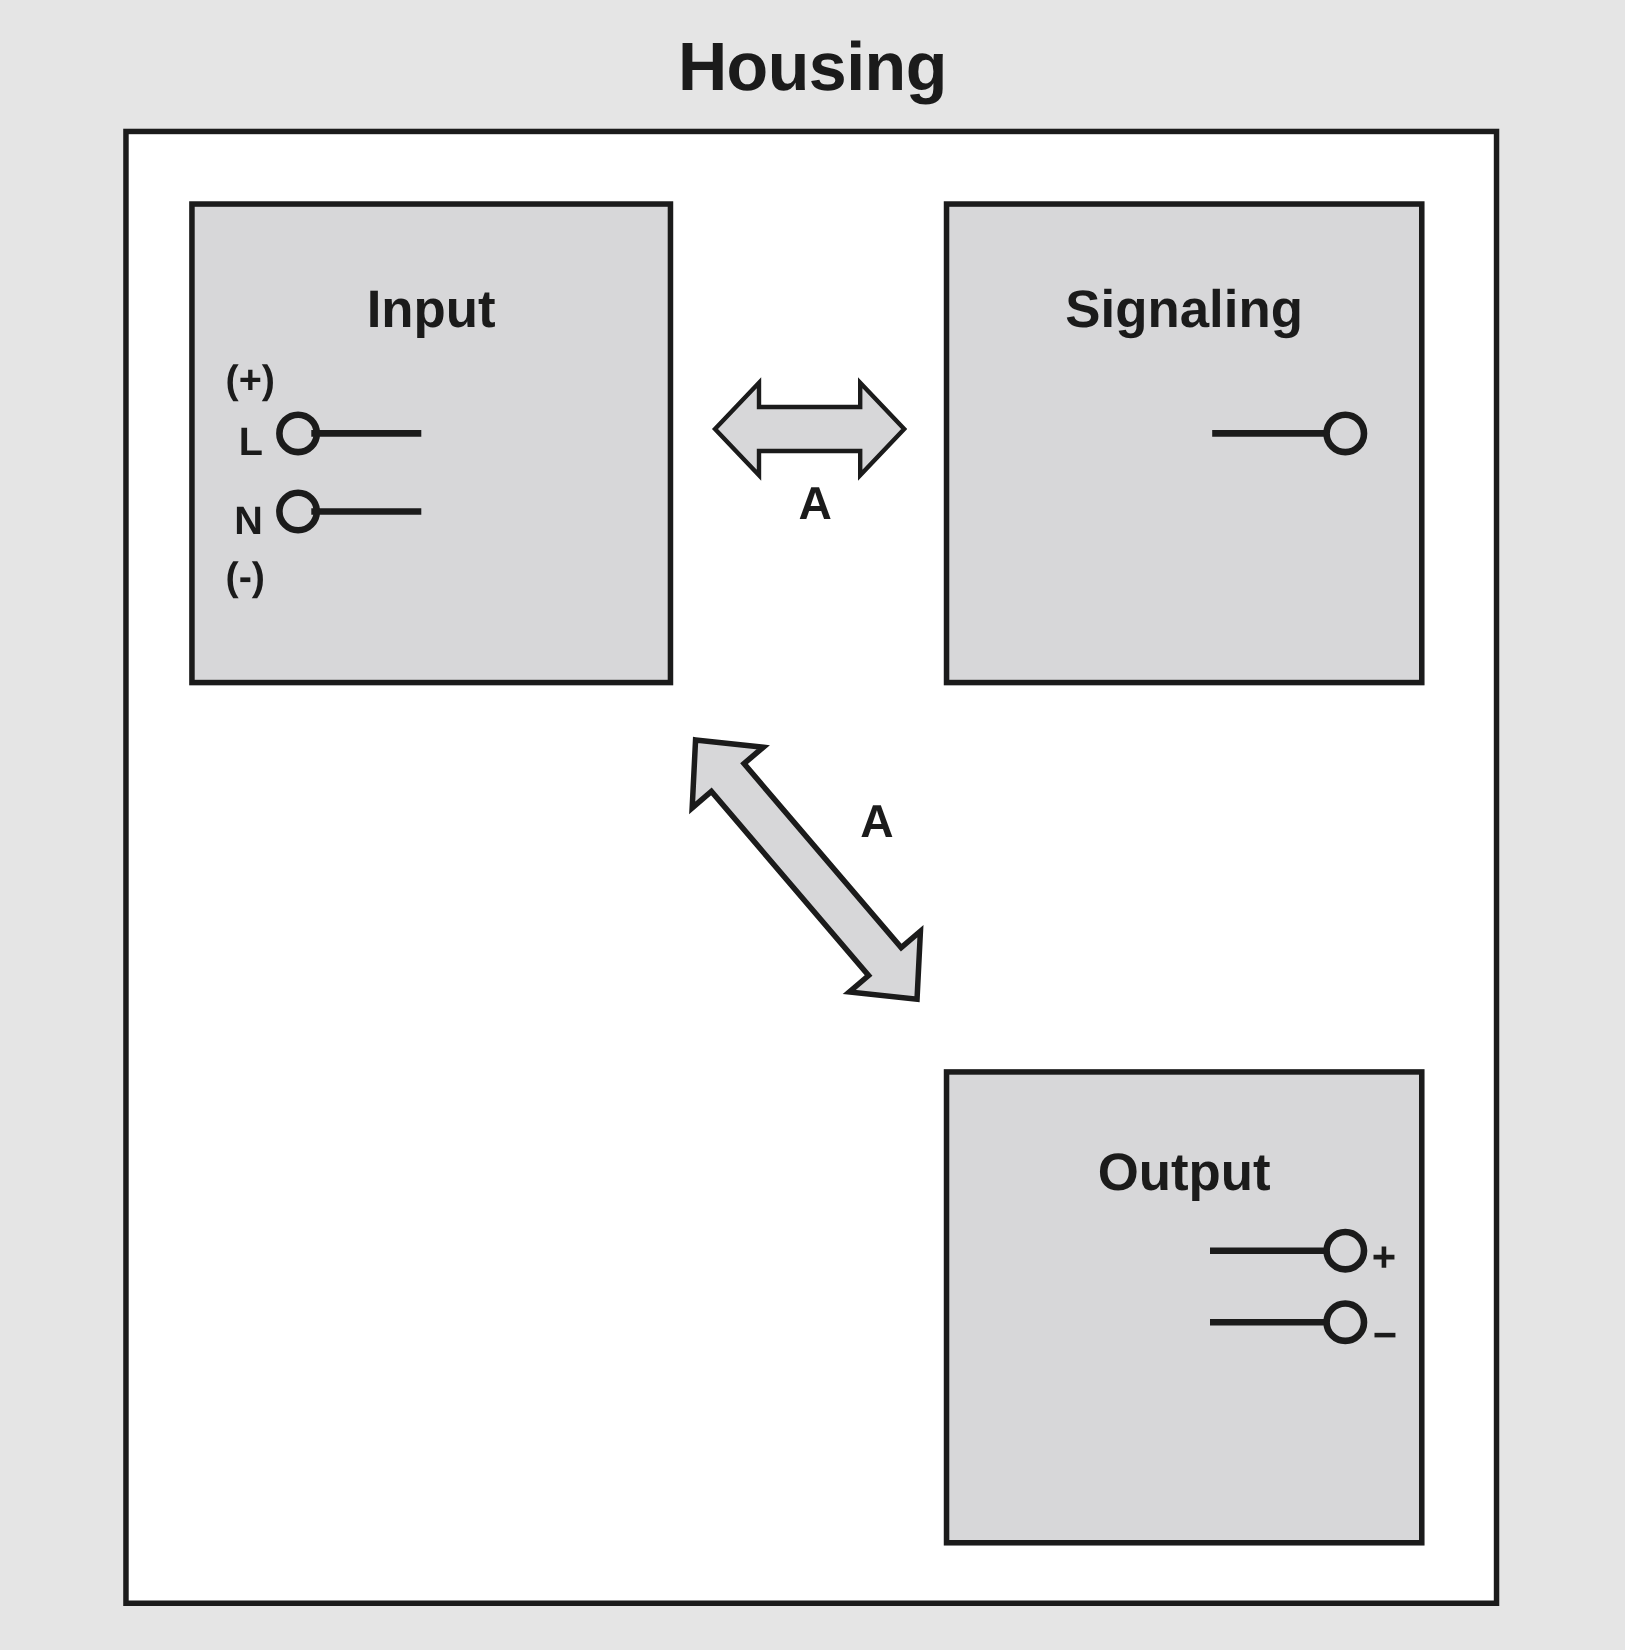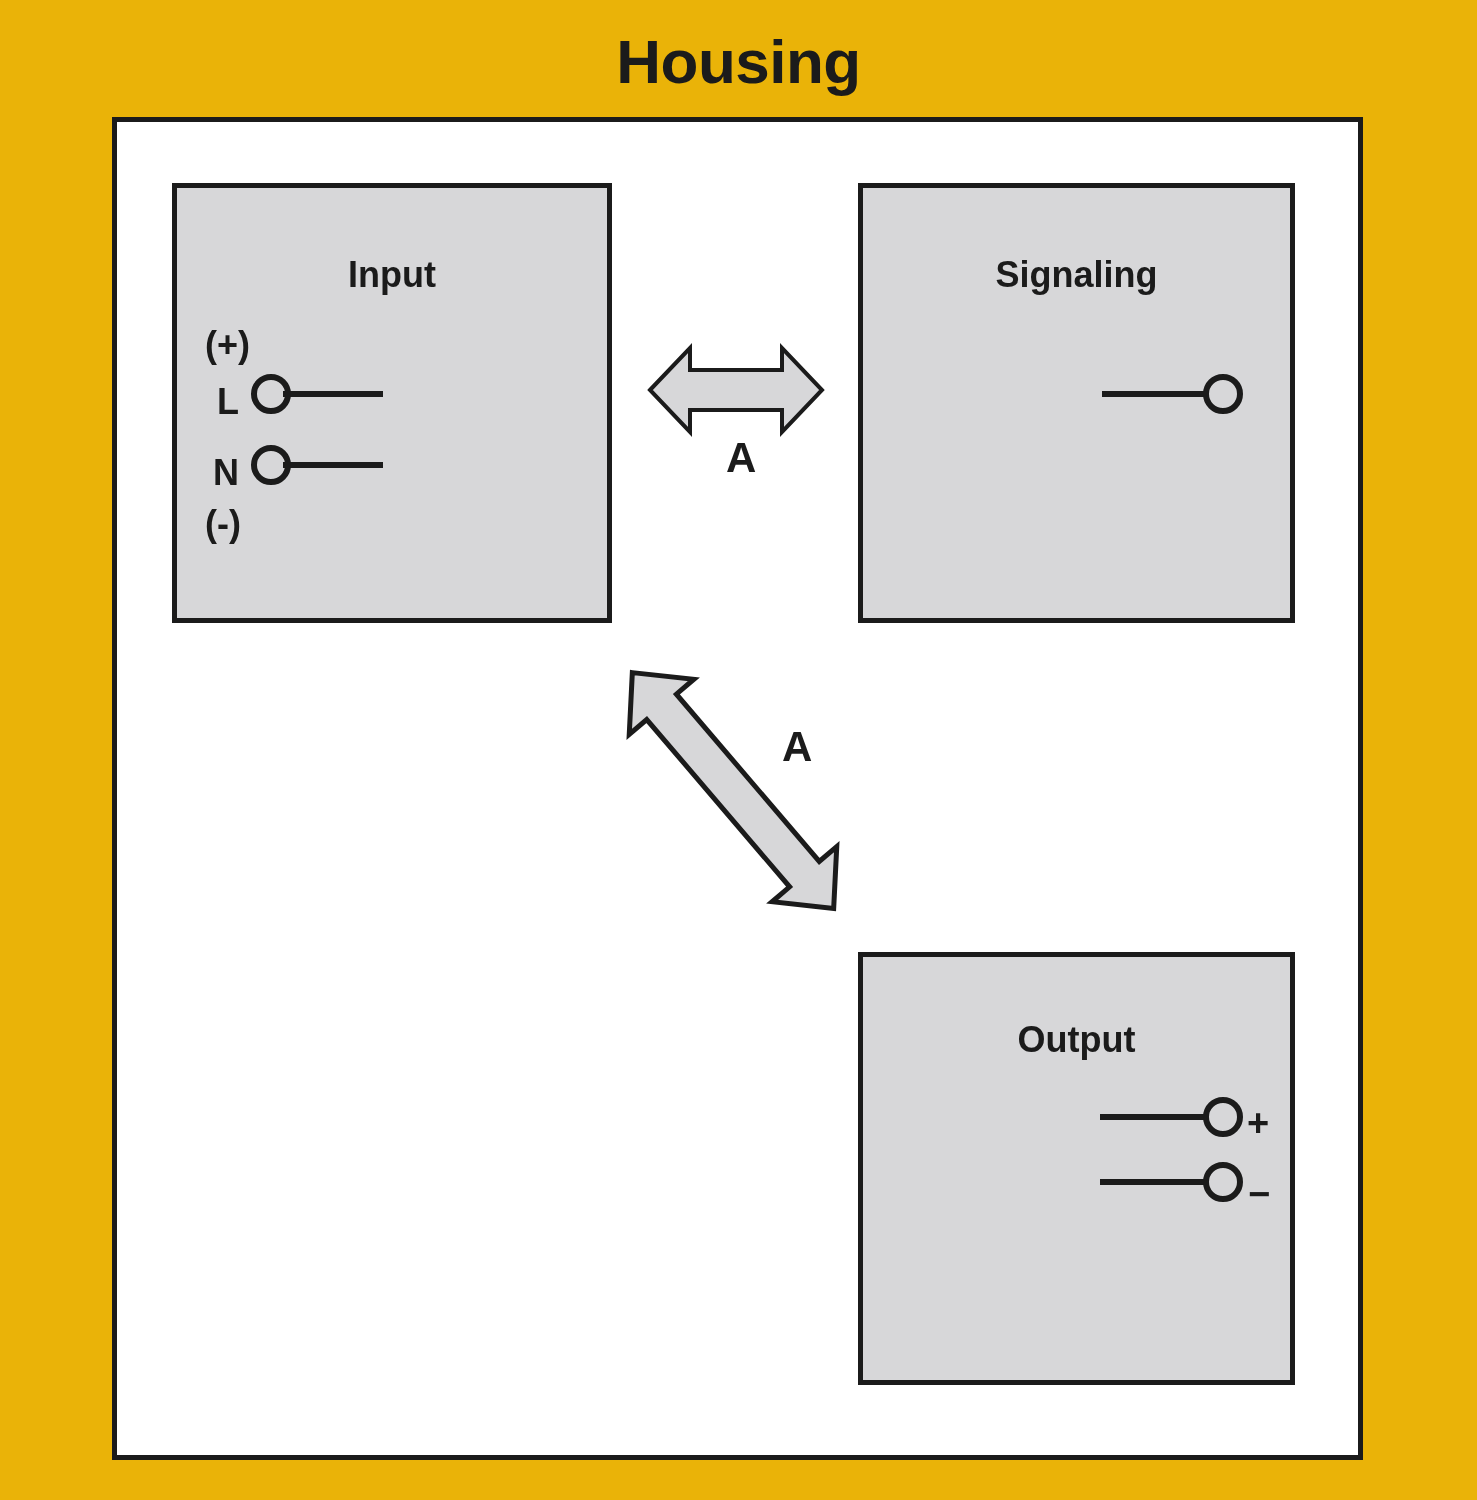--- a/index.html
+++ b/index.html
@@ -7,21 +7,21 @@
     padding: 0;
     background: #ffffff;
   }
   body {
     font-family: "Liberation Sans", sans-serif;
   }
   #canvas {
     position: relative;
     width: 1477px;
     height: 1500px;
-    background: #eab308;
+    background: #e5e5e5;
     overflow: hidden;
   }
 
   
   #page-title {
     position: absolute;
     left: 0;
     top: 26px;
     width: 1477px;
     text-align: center;
@@ -48,28 +48,28 @@
     position: absolute;
     background: #d7d7d9;
     border: 5px solid #1b1b1b;
     box-sizing: border-box;
   }
   .block-title {
     position: absolute;
     left: 0;
     width: 100%;
     text-align: center;
-    font-size: 36px;
+    font-size: 48px;
     font-weight: bold;
     color: #1b1b1b;
   }
 
   #block-input  { left: 172px; top: 183px;  width: 440px; height: 440px; }
   #block-signal { left: 858px; top: 183px;  width: 437px; height: 440px; }
-  #block-output { left: 858px; top: 952px;  width: 437px; height: 433px; }
+  #block-output { left: 858px; top: 972px;  width: 437px; height: 433px; }
 
   #block-input .block-title  { top: 66px; }
   #block-signal .block-title { top: 66px; text-align: center; }
   #block-output .block-title { top: 62px; }
 
   
   .term-label {
     position: absolute;
     font-size: 36px;
     font-weight: bold;

